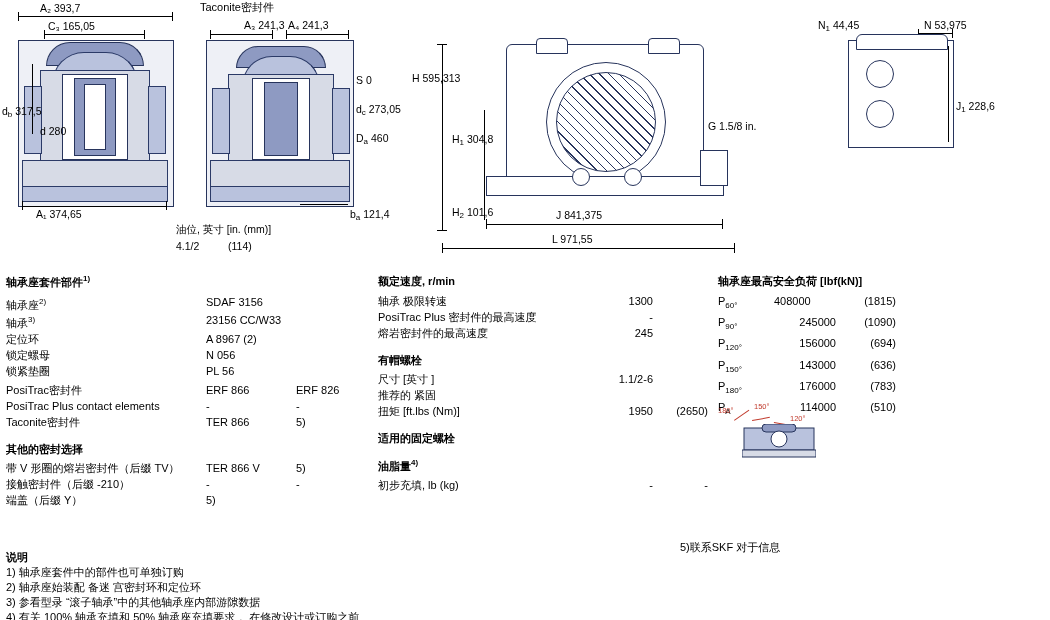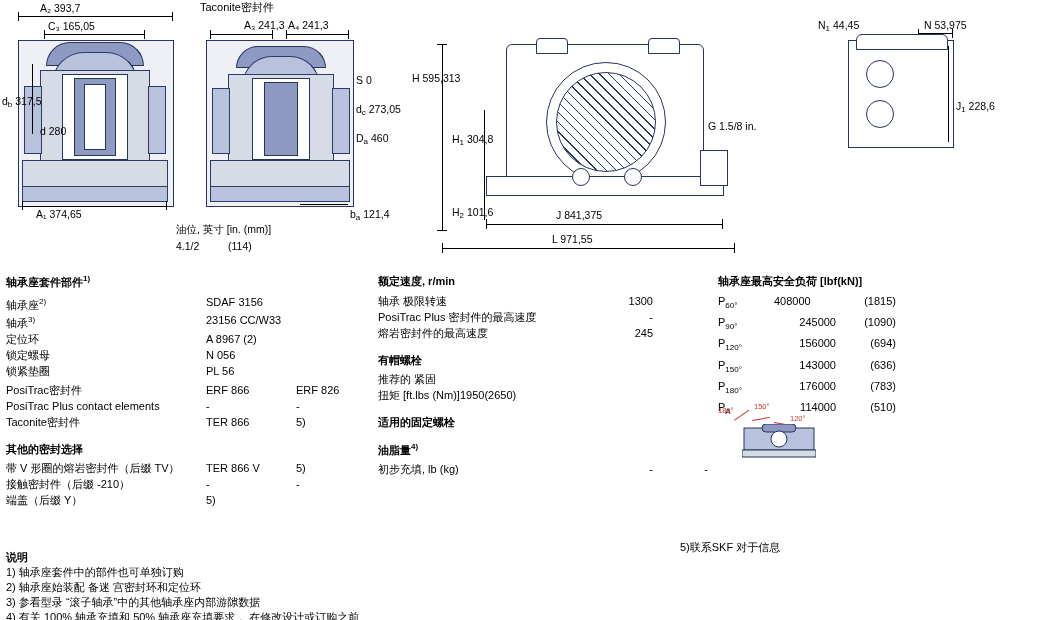--- a/index.html
+++ b/index.html
@@ -140,21 +140,21 @@
       <div class="white" style="position:absolute; left:62px; top:74px; width:64px; height:84px;"></div>
       <div class="dark" style="position:absolute; left:74px; top:78px; width:40px; height:76px;"></div>
       <div class="white" style="position:absolute; left:84px; top:84px; width:20px; height:64px;"></div>
 
       <div class="gray" style="position:absolute; left:22px; top:160px; width:144px; height:28px;"></div>
       <div class="blue" style="position:absolute; left:22px; top:186px; width:144px; height:14px;"></div>
 
       <div class="blue" style="position:absolute; left:24px; top:86px; width:16px; height:66px;"></div>
       <div class="blue" style="position:absolute; left:148px; top:86px; width:16px; height:66px;"></div>
 
-      <div class="dim-label" style="left:2px; top:95px;"><span>d</span><span class="sub">b</span> 317,5</div>
+      <div class="dim-label" style="left:2px; top:105px;"><span>d</span><span class="sub">b</span> 317,5</div>
       <div class="vline" style="left:32px; top:64px; height:70px;"></div>
       <div class="dim-label" style="left:40px; top:125px;">d 280</div>
 
       <div class="dim-label" style="left:36px; top:208px;">A₁ 374,65</div>
       <div class="hline" style="left:22px; top:206px; width:144px;"></div>
       <div class="vline" style="left:22px; top:201px; height:9px;"></div>
       <div class="vline" style="left:166px; top:201px; height:9px;"></div>
     </div>
 
     <div>
@@ -340,20 +340,25 @@
           <td><span>熔岩密封件的最高速度</span></td>
           <td style="text-align:right;"><span>245</span></td>
           <td style="text-align:right;"><span></span></td>
         </tr>
       </tbody>
         </table>
 
       <div class="bold" style="margin-top:12px;">有帽螺栓</div>
       <table class="spec" style="margin-top:3px;">
         <tbody>
+            <tr>
+          <td style="width:215px;"><span>尺寸 [英寸 ]</span></td>
+          <td style="width:60px; text-align:right;"><span>1.1/2-6</span></td>
+          <td style="text-align:right; width:55px;"><span></span></td>
+        </tr>
         <tr>
           <td><span>推荐的 紧固</span></td>
           <td style="text-align:right;"><span></span></td>
           <td style="text-align:right;"><span></span></td>
         </tr>
         <tr>
           <td><span>扭矩 [ft.lbs (Nm)]</span></td>
           <td style="text-align:right;"><span>1950</span></td>
           <td style="text-align:right;"><span>(2650)</span></td>
         </tr>

